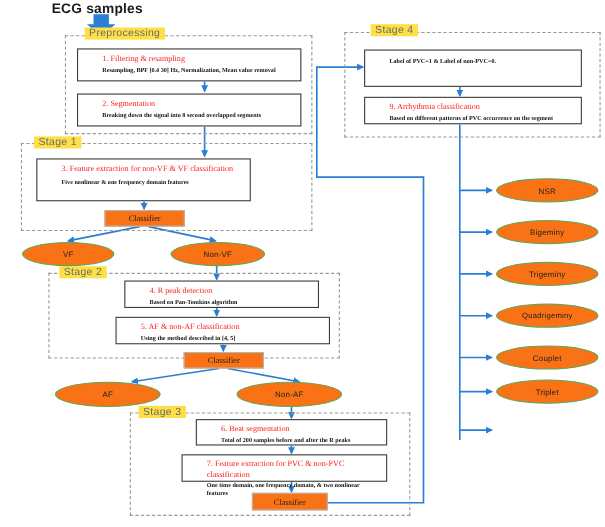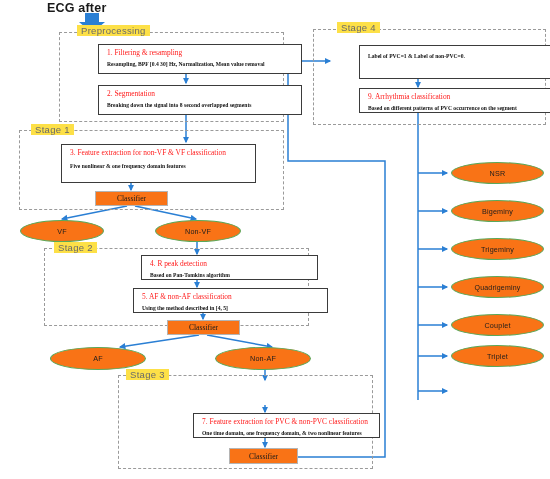--- a/index.html
+++ b/index.html
@@ -50,22 +50,21 @@
     white-space:nowrap;
     letter-spacing:.3px;
   }
 
   
   .pbox{
     position:absolute;
     box-sizing:border-box;
     border:1.3px solid #3b3b3b;
     background:#ffffff;
-    padding:3px 5px 3px 8px;
-    margin-left:28px;
+    padding:3px 5px 3px 22px;
   }
   .pbox .hd{
     font-family:"Liberation Serif", serif;
     color:#ff1a1a;
     font-size:7.4px;
     line-height:9.5px;
     margin:0 0 3px 0;
     font-weight:400;
   }
   .pbox .bd{
@@ -171,21 +170,21 @@
 
   <div class="region" style="left:44px;  top:248px; width:265px; height:78px;"></div>
   <div class="region-label" style="left:54px; top:242px;">Stage 2</div>
 
   <div class="region" style="left:118px; top:375px; width:255px; height:94px;"></div>
   <div class="region-label" style="left:126px; top:369px;">Stage 3</div>
 
   <div class="region" style="left:313px; top:29px;  width:233px; height:96px;"></div>
   <div class="region-label" style="left:337px; top:22px;">Stage 4</div>
 
-  <div class="title" style="left:47px; top:1px;">ECG after</div>
+  <div class="title" style="left:47px; top:1px;">ECG samples</div>
 
   <div class="pbox" style="left:70px; top:44px; width:204px; height:30px;">
     <p class="hd">1. Filtering &amp; resampling</p>
     <p class="bd">Resampling, BPF [0.4 30] Hz, Normalization, Mean value removal</p>
   </div>
 
   <div class="pbox" style="left:70px; top:85px; width:204px; height:30px;">
     <p class="hd">2. Segmentation</p>
     <p class="bd">Breaking down the signal into 8 second overlapped segments</p>
   </div>
@@ -198,20 +197,24 @@
   <div class="pbox" style="left:113px; top:255px; width:177px; height:25px;">
     <p class="hd">4. R peak detection</p>
     <p class="bd">Based on Pan-Tomkins algorithm</p>
   </div>
 
   <div class="pbox" style="left:105px; top:288px; width:195px; height:25px;">
     <p class="hd">5. AF &amp; non-AF classification</p>
     <p class="bd">Using the method described in [4, 5]</p>
   </div>
 
+  <div class="pbox" style="left:178px; top:381px; width:174px; height:24px;">
+    <p class="hd">6. Beat segmentation</p>
+    <p class="bd">Total of 200 samples before and after the R peaks</p>
+  </div>
 
   <div class="pbox" style="left:165px; top:413px; width:187px; height:25px;">
     <p class="hd">7. Feature extraction for PVC &amp; non-PVC classification</p>
     <p class="bd">One time domain, one frequency domain, &amp; two nonlinear features</p>
   </div>
 
   <div class="pbox" style="left:331px; top:45px; width:198px; height:34px;">
     <p class="bd" style="margin-top:4px;">Label of PVC=1 &amp; Label of non-PVC=0.</p>
   </div>
 

